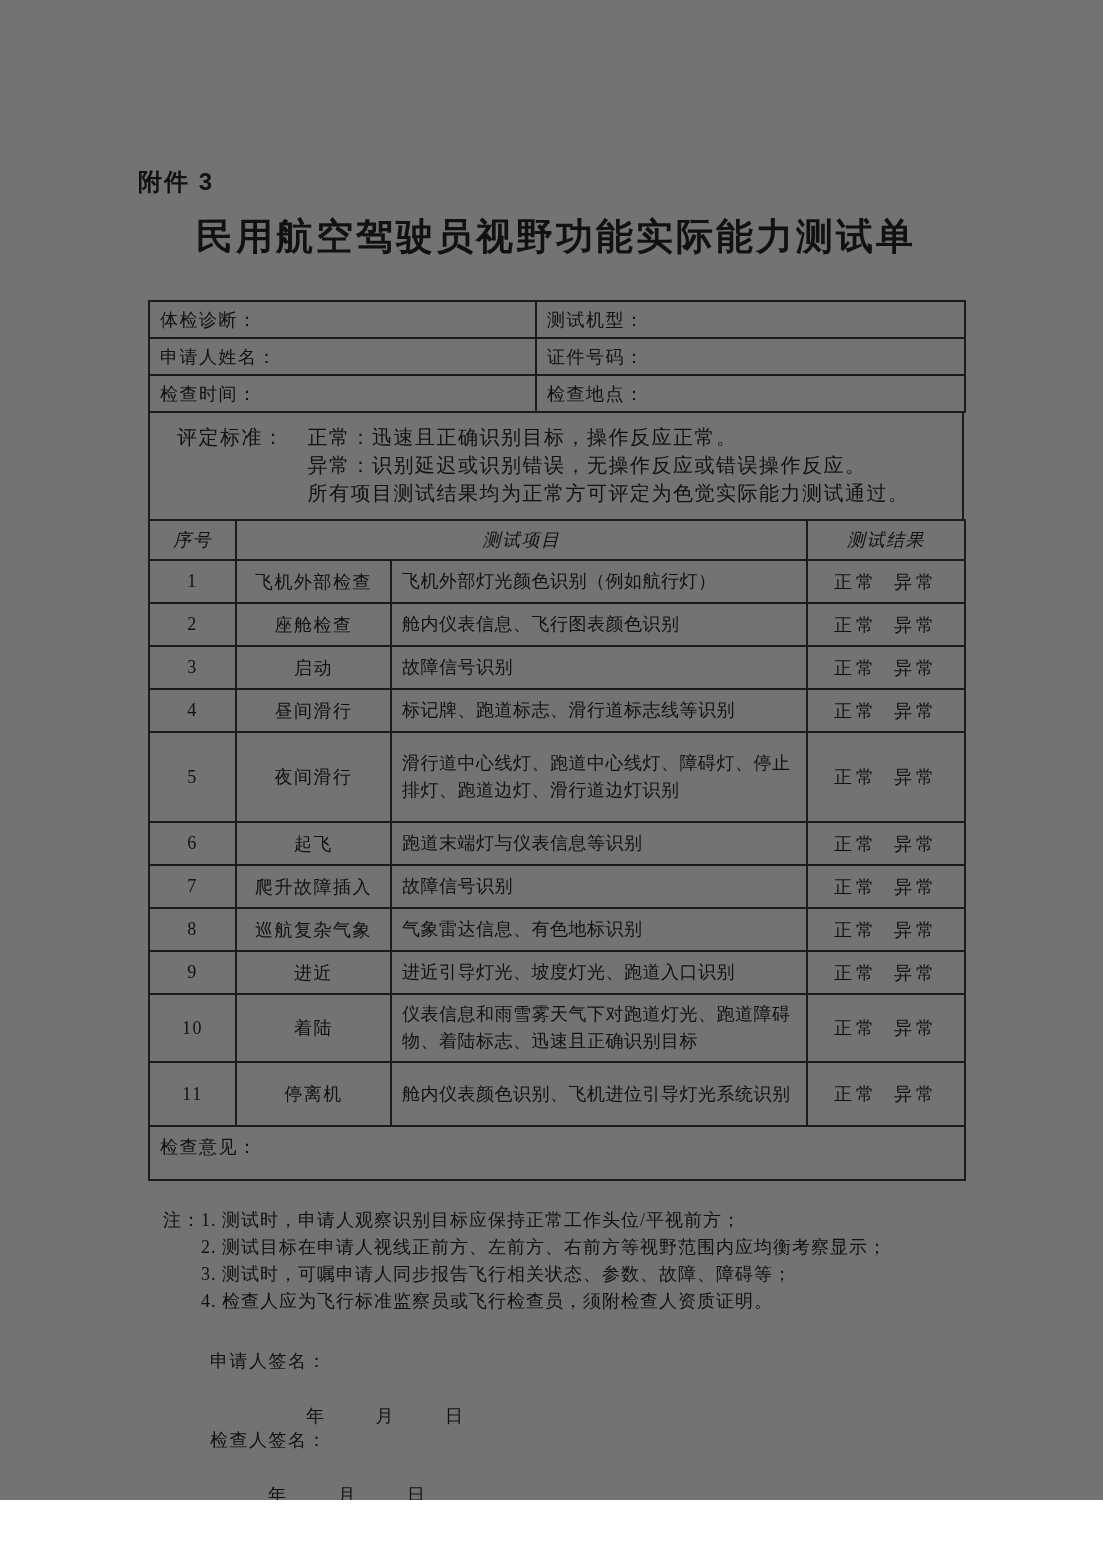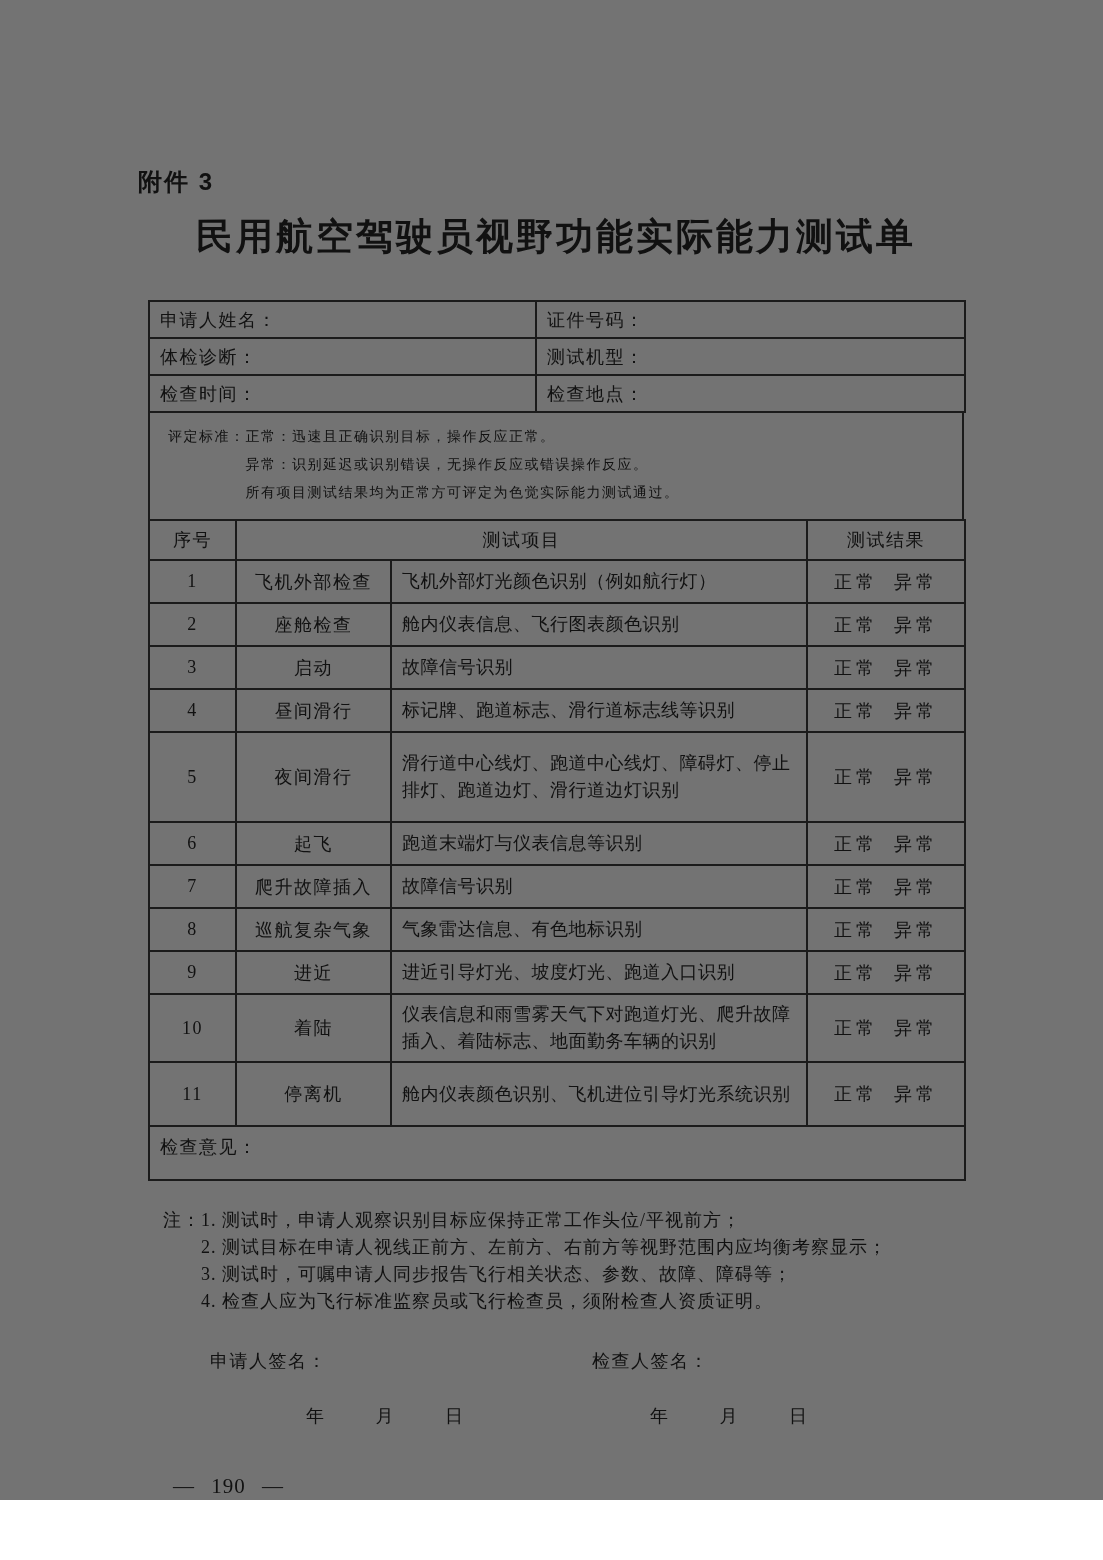--- a/index.html
+++ b/index.html
@@ -51,29 +51,30 @@
   .info-table td {
     height: 37px;
     padding: 0 10px;
     text-align: left;
   }
   .criteria {
     border: 2px solid #1b1b1b;
     margin-top: -2px;
     width: 816px;
     display: flex;
-    padding: 10px 8px 12px 18px;
-    font-size: 14px;
+    padding: 10px 8px 12px 27px;
+    font-size: 20px;
     line-height: 28px;
     letter-spacing: 1.5px;
+    gap: 23px;
   }
   .criteria-label { white-space: nowrap; }
   .criteria-lines { flex: 1; }
   .test-table { margin-top: -2px; }
-  .test-table th { height: 40px; text-align: center; }
+  .test-table th { height: 40px; text-align: center; font-style: italic; }
   .test-table td { height: 43px; }
   .td-no   { text-align: center; }
   .td-cat  { text-align: center; padding: 8px 6px; }
   .td-desc { text-align: left; padding: 6px 10px; letter-spacing: 0.5px; line-height: 27px; }
   .td-res  { text-align: center; letter-spacing: 4px; white-space: nowrap; }
   .td-res .res-opt + .res-opt { margin-left: 16px; margin-top: 20px; }
   tr.row-xtall td { height: 90px; }
   tr.row-tall  td { height: 64px; }
   .remark-row td {
     height: 54px;
@@ -89,20 +90,21 @@
     line-height: 27px;
     letter-spacing: 1px;
   }
   .notes-label { white-space: nowrap; }
   .sig-row {
     margin-top: 34px;
     display: flex;
     padding-left: 62px;
     font-size: 18px;
     letter-spacing: 1.5px;
+    flex-direction: column;
   }
   .sig-block-left  { width: 382px; }
   .sig-date { margin-top: 31px; white-space: nowrap; }
   .sig-block-left  .sig-date { padding-left: 96px; }
   .sig-block-right .sig-date { padding-left: 58px; }
   .sig-date span { display: inline-block; }
   .sig-date span + span { margin-left: 44px; }
   .page-number {
     margin-top: 46px;
     margin-left: 25px;
@@ -123,26 +125,26 @@
 
     <div class="form-area">
 
       <table class="info-table">
         <colgroup>
             <col style="width:387px">
             <col style="width:429px">
           </colgroup>
         <tbody>
           <tr>
+            <td>体检诊断：</td>
+            <td>测试机型：</td>
+          </tr>
+          <tr>
             <td>申请人姓名：</td>
             <td>证件号码：</td>
-          </tr>
-          <tr>
-            <td>体检诊断：</td>
-            <td>测试机型：</td>
           </tr>
           <tr>
             <td>检查时间：</td>
             <td>检查地点：</td>
           </tr>
         </tbody>
       </table>
 
       <div class="criteria">
         <span class="criteria-label">评定标准：</span>
@@ -244,21 +246,21 @@
             <td class="td-cat">进近</td>
             <td class="td-desc">进近引导灯光、坡度灯光、跑道入口识别</td>
             <td class="td-res">
               <span class="res-opt">正常</span><span class="res-opt">异常</span>
             </td>
           </tr>
 
           <tr class="row-tall">
             <td class="td-no">10</td>
             <td class="td-cat">着陆</td>
-            <td class="td-desc">仪表信息和雨雪雾天气下对跑道灯光、爬升故障插入、着陆标志、地面勤务车辆的识别</td>
+            <td class="td-desc">仪表信息和雨雪雾天气下对跑道灯光、跑道障碍物、着陆标志、迅速且正确识别目标</td>
             <td class="td-res">
               <span class="res-opt">正常</span><span class="res-opt">异常</span>
             </td>
           </tr>
 
           <tr class="row-tall">
             <td class="td-no">11</td>
             <td class="td-cat">停离机</td>
             <td class="td-desc">舱内仪表颜色识别、飞机进位引导灯光系统识别</td>
             <td class="td-res">

